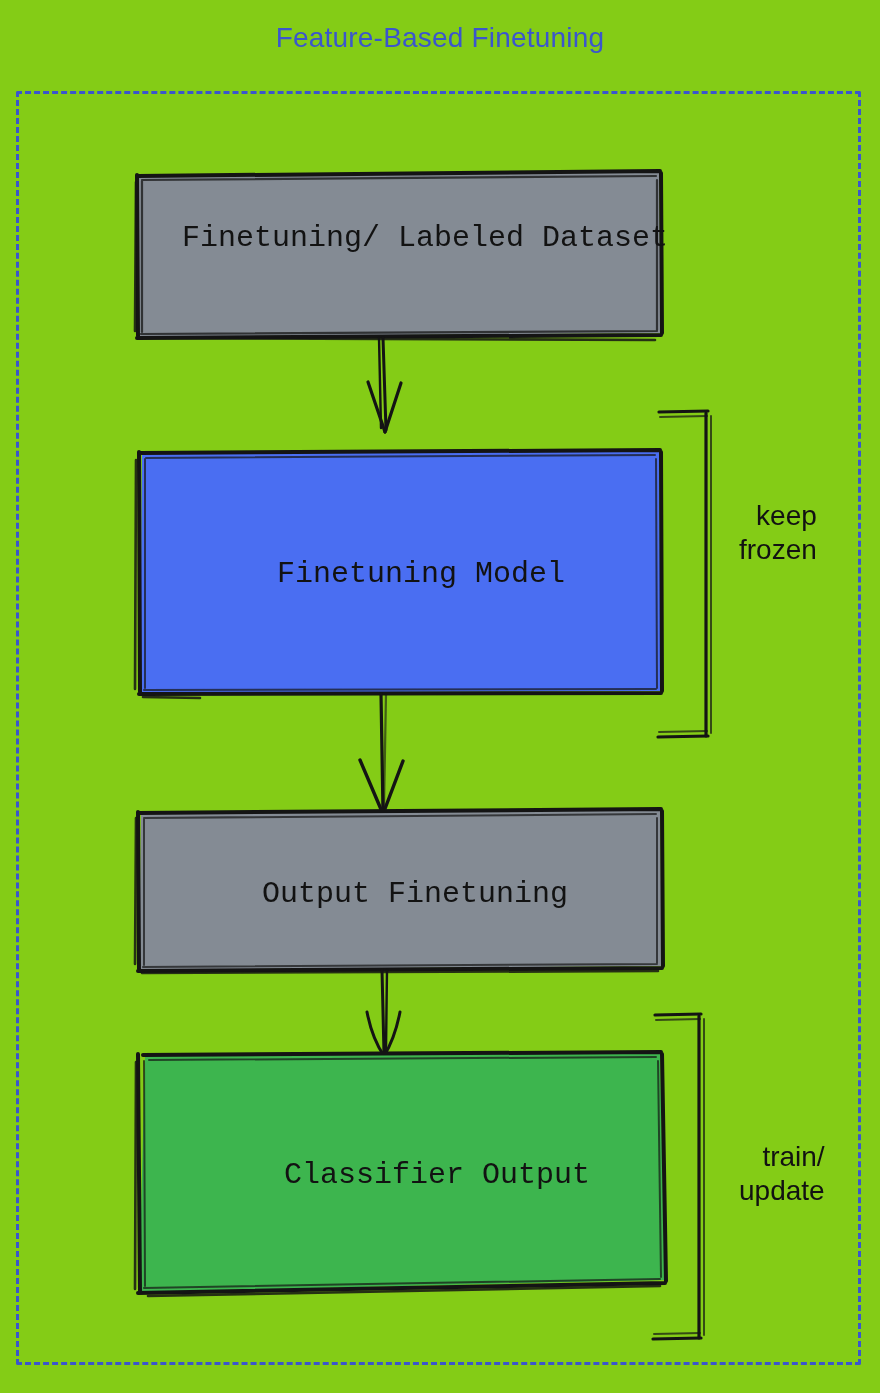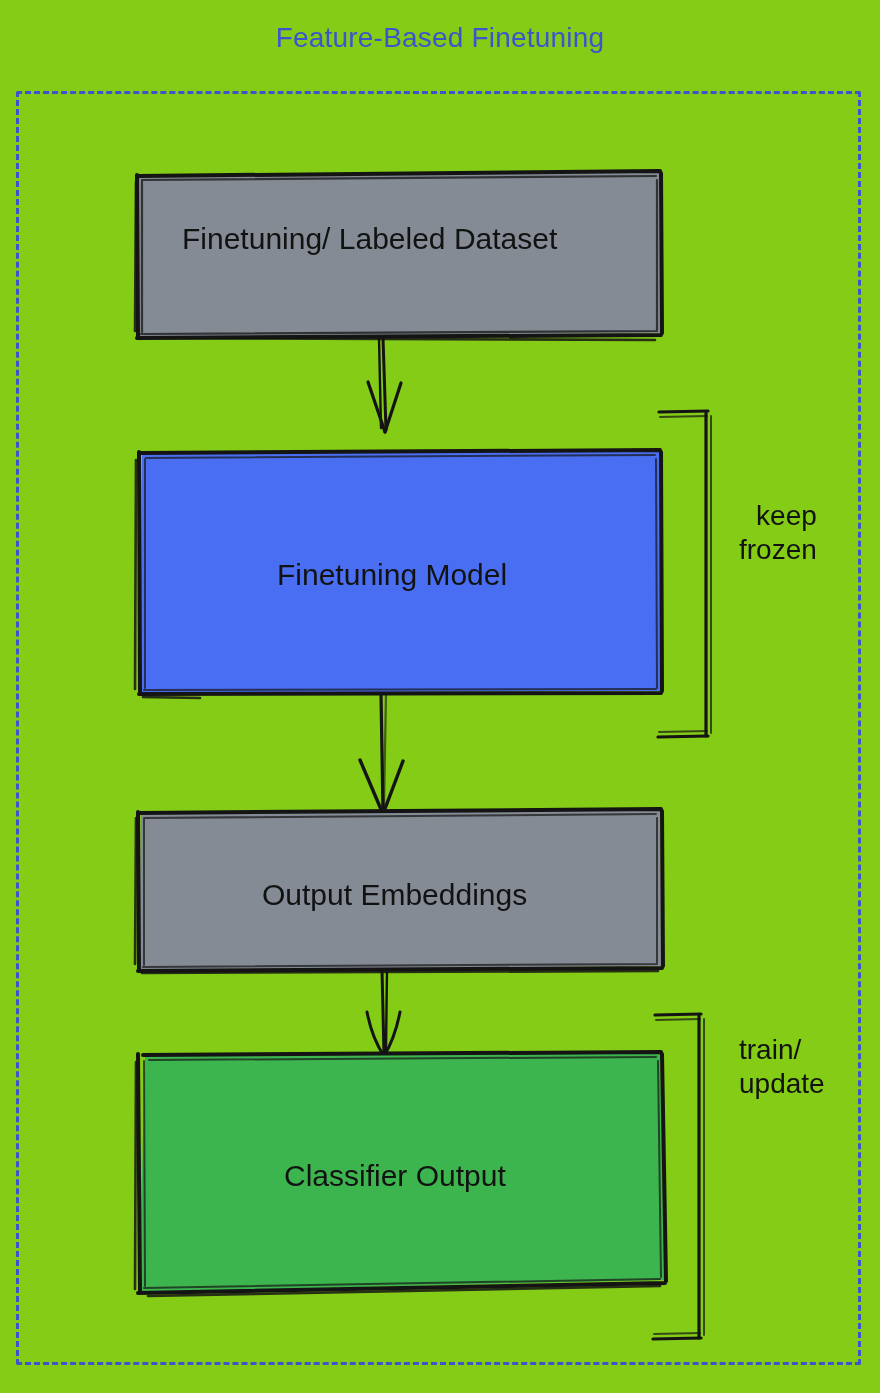--- a/index.html
+++ b/index.html
@@ -44,21 +44,21 @@
   .svg-layer {
     position: absolute;
     left: 0;
     top: 0;
     width: 880px;
     height: 1393px;
     pointer-events: none;
   }
   .node-label {
     position: absolute;
-    font-family: Liberation Sans, sans-serif;
+    font-family: Liberation Mono, monospace;
     font-size: 30px;
     color: #121212;
     white-space: nowrap;
     line-height: 1.1;
   }
   .side-label {
     position: absolute;
     font-family: "Liberation Sans", sans-serif;
     font-size: 28px;
     color: #121212;
@@ -143,23 +143,23 @@
       <path d="M656,1020 L700,1019" fill="none" stroke="#141414" stroke-width="2" stroke-linecap="round" opacity="0.7"></path>
       <path d="M653,1339 L701,1338" fill="none" stroke="#141414" stroke-width="3.2" stroke-linecap="round"></path>
       <path d="M654,1334 L700,1333" fill="none" stroke="#141414" stroke-width="2" stroke-linecap="round" opacity="0.7"></path>
     </g>
   </svg>
 
   <div class="node-label" style="left:182px; top:222px;">Finetuning/ Labeled Dataset</div>
 
   <div class="node-label" style="left:277px; top:558px;">Finetuning Model</div>
 
-  <div class="node-label" style="left:262px; top:878px;">Output Embeddings</div>
+  <div class="node-label" style="left:262px; top:878px;">Output Finetuning</div>
 
   <div class="node-label" style="left:284px; top:1159px;">Classifier Output</div>
 
   <div class="side-label" style="left:739px; top:499px;text-align:right;">keep
 frozen</div>
 
-  <div class="side-label" style="left:739px; top:1033px;">train/
+  <div class="side-label" style="left:739px; top:1140px;text-align:right;">train/
 update</div>
 
 </div>
 
 </body></html>

